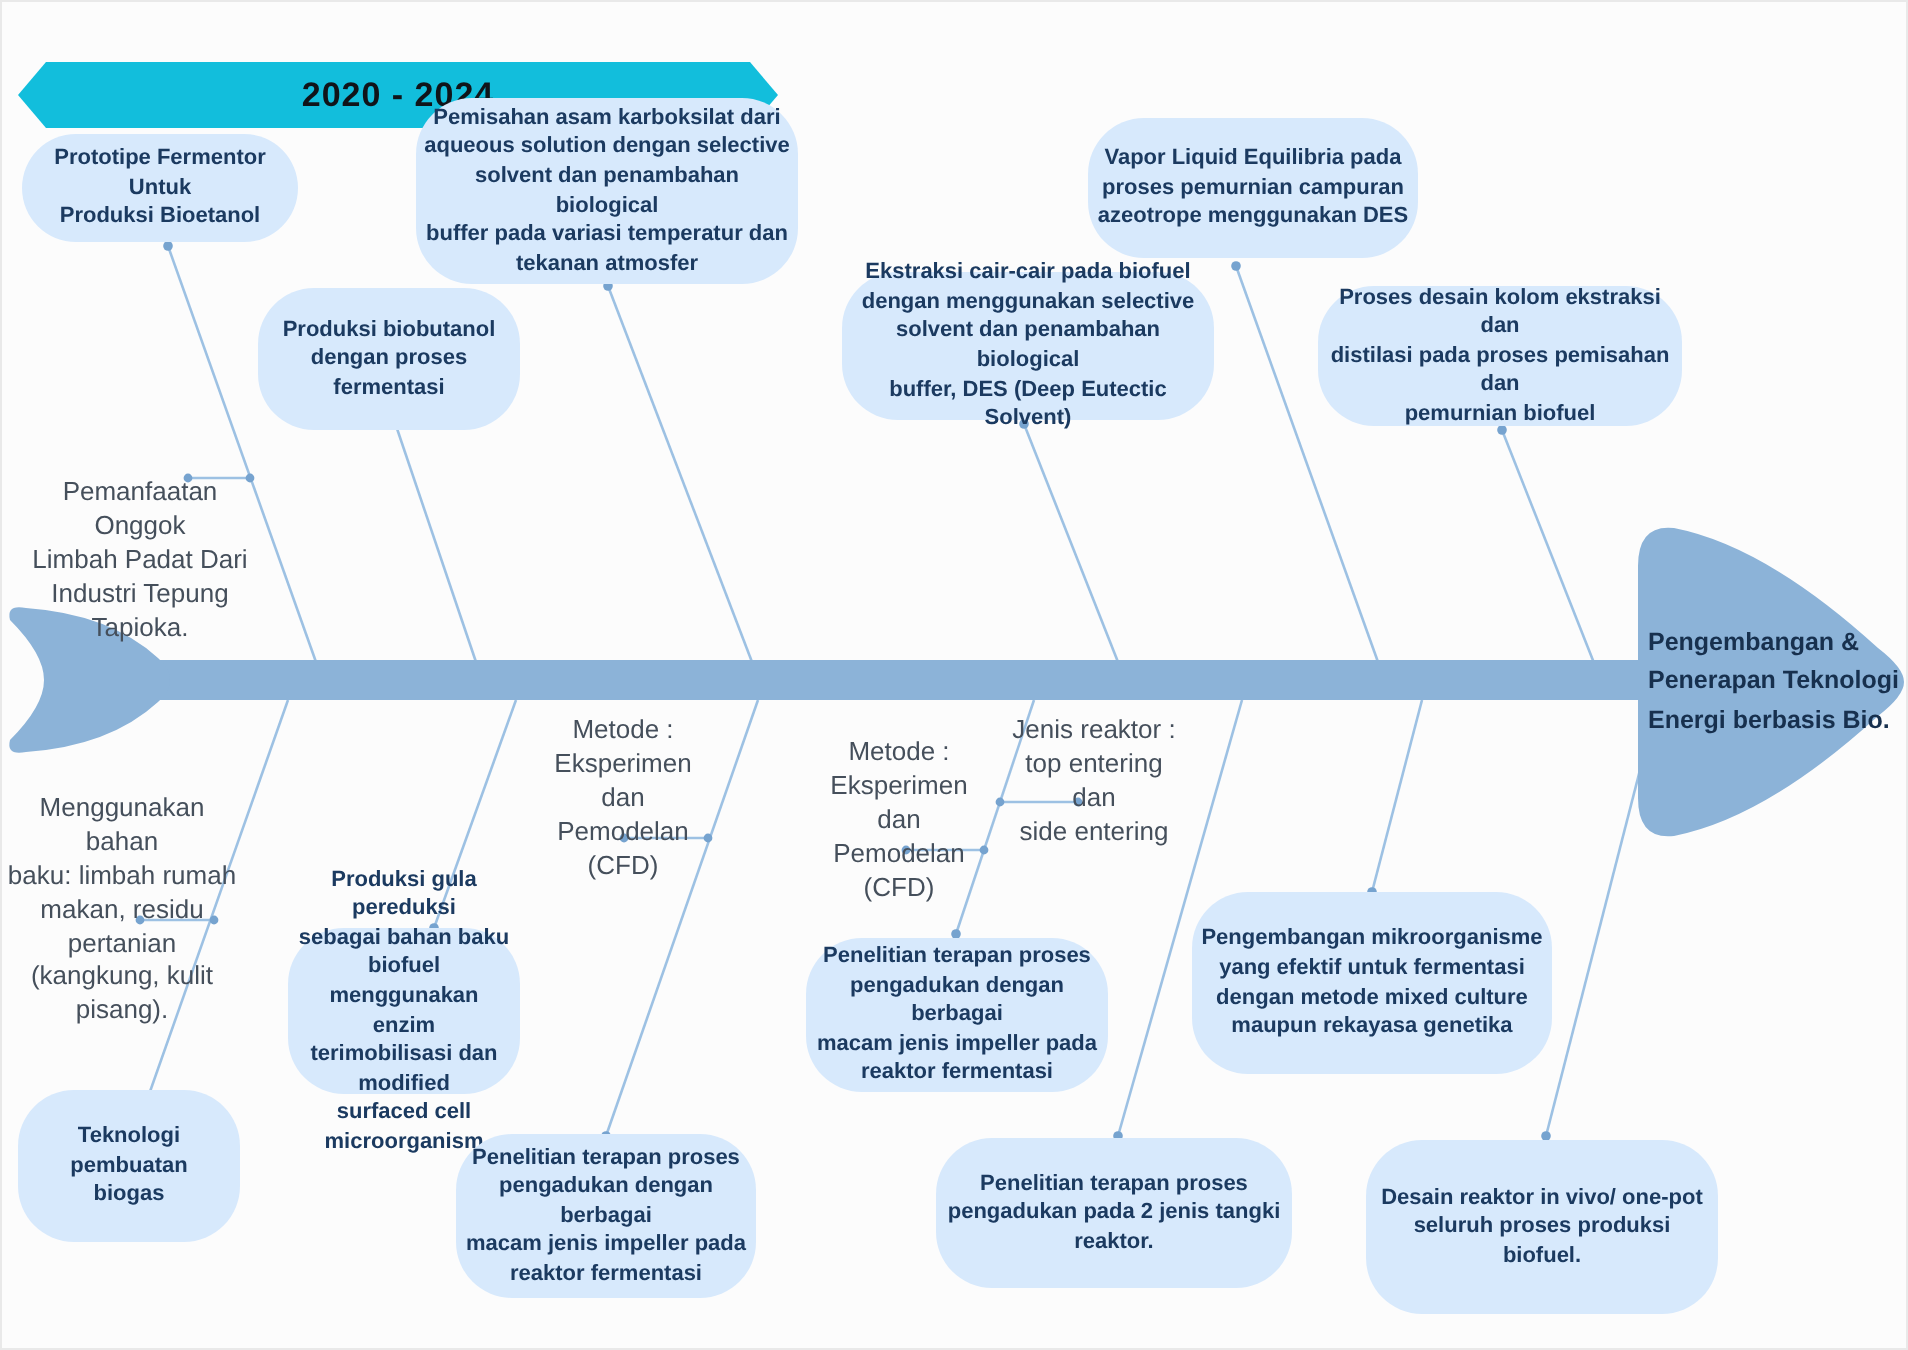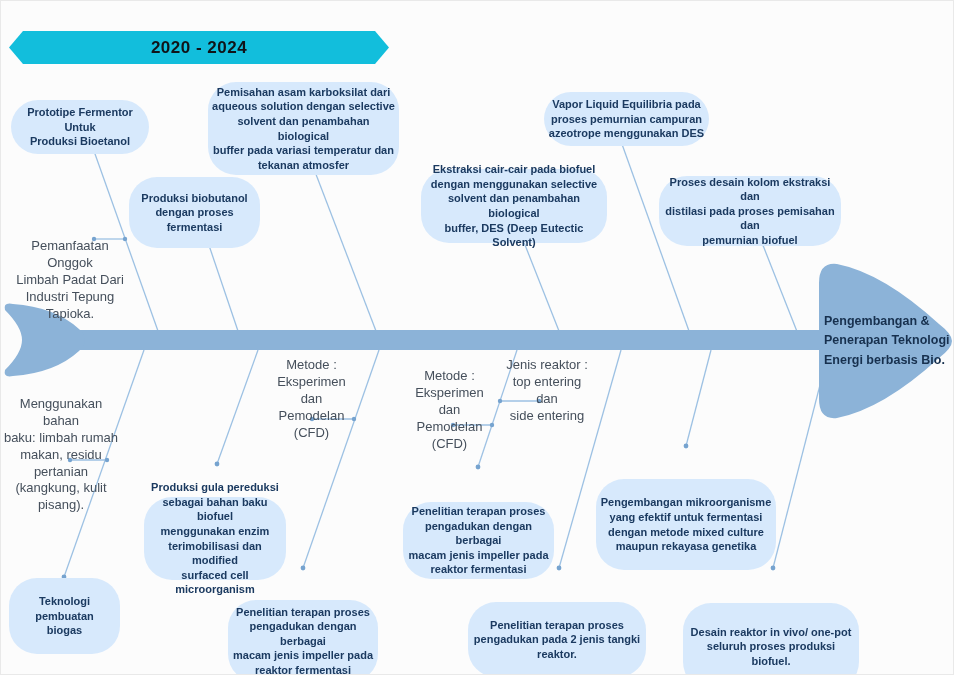--- a/index.html
+++ b/index.html
@@ -13,21 +13,21 @@
     position:absolute;height:33px;background:#12bedc;
     display:flex;align-items:center;justify-content:center;
     clip-path:polygon(14px 0,calc(100% - 14px) 0,100% 50%,calc(100% - 14px) 100%,14px 100%,0 50%);
     color:#101419;font-weight:bold;font-size:17px;letter-spacing:.5px;margin-top:22px;
   }
   .bubble{
     position:absolute;background:#d7e9fc;border-radius:28px;
     display:flex;align-items:center;justify-content:center;
     text-align:center;white-space:pre-line;
     color:#1b3a60;font-weight:bold;font-size:11px;line-height:1.32;
-    padding:2px 4px;box-sizing:border-box;margin-top:33px;
+    padding:2px 4px;box-sizing:border-box;
   }
   .plabel{
     position:absolute;text-align:center;white-space:pre-line;
     color:#454f5b;font-size:13px;line-height:1.3;
   }
   .head-label{
     position:absolute;text-align:left;white-space:pre-line;
     color:#17304e;font-weight:bold;font-size:12.5px;line-height:1.55;
   }
 </style>
@@ -96,32 +96,32 @@
 
   <div class="bubble" style="left:10px;top:66px;width:138px;height:54px">Prototipe Fermentor Untuk
 Produksi Bioetanol</div>
   <div class="bubble" style="left:207px;top:48px;width:191px;height:93px">Pemisahan asam karboksilat dari
 aqueous solution dengan selective
 solvent dan penambahan biological
 buffer pada variasi temperatur dan
 tekanan atmosfer</div>
   <div class="bubble" style="left:128px;top:143px;width:131px;height:71px">Produksi biobutanol
 dengan proses fermentasi</div>
-  <div class="bubble" style="left:543px;top:58px;width:165px;height:54px">Vapor Liquid Equilibria pada
+  <div class="bubble" style="left:543px;top:58px;width:165px;height:70px">Vapor Liquid Equilibria pada
 proses pemurnian campuran
 azeotrope menggunakan DES</div>
   <div class="bubble" style="left:420px;top:135px;width:186px;height:74px">Ekstraksi cair-cair pada biofuel
 dengan menggunakan selective
 solvent dan penambahan biological
 buffer, DES (Deep Eutectic Solvent)</div>
   <div class="bubble" style="left:658px;top:142px;width:182px;height:70px">Proses desain kolom ekstraksi dan
 distilasi pada proses pemisahan dan
 pemurnian biofuel</div>
 
-  <div class="bubble" style="left:143px;top:463px;width:142px;height:83px">Produksi gula pereduksi
+  <div class="bubble" style="left:143px;top:463px;width:116px;height:83px">Produksi gula pereduksi
 sebagai bahan baku biofuel
 menggunakan enzim
 terimobilisasi dan modified
 surfaced cell microorganism</div>
   <div class="bubble" style="left:8px;top:544px;width:111px;height:76px">Teknologi pembuatan
 biogas</div>
   <div class="bubble" style="left:227px;top:566px;width:150px;height:82px">Penelitian terapan proses
 pengadukan dengan berbagai
 macam jenis impeller pada
 reaktor fermentasi</div>

